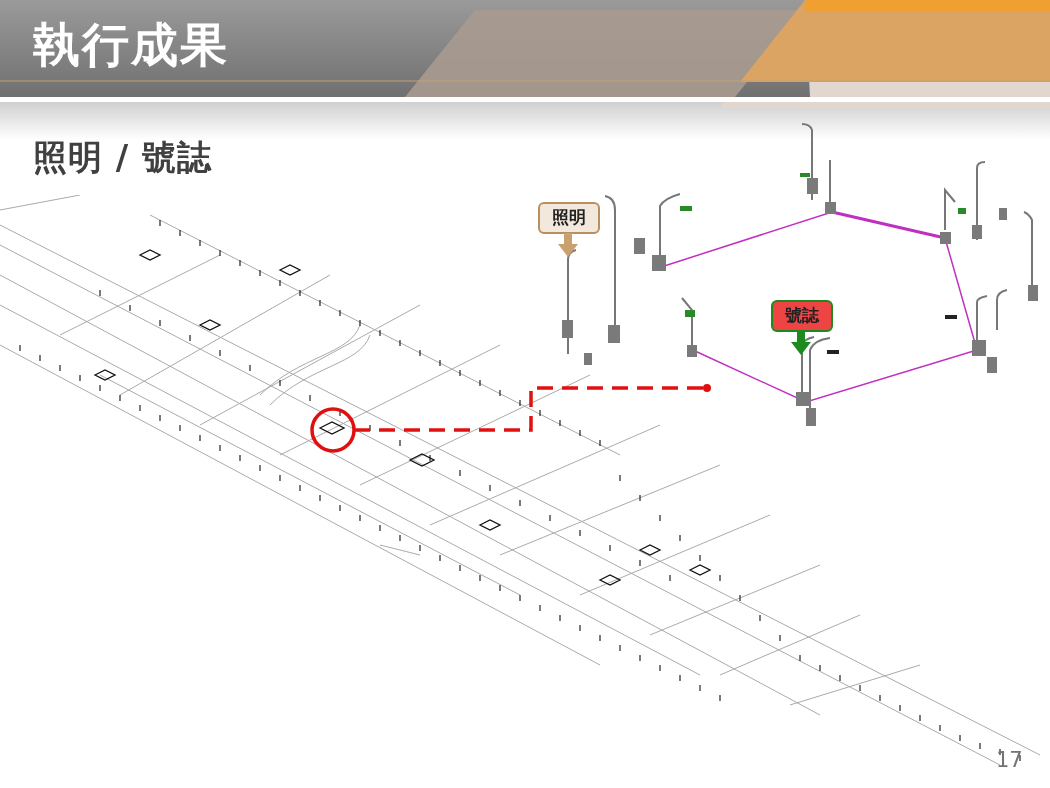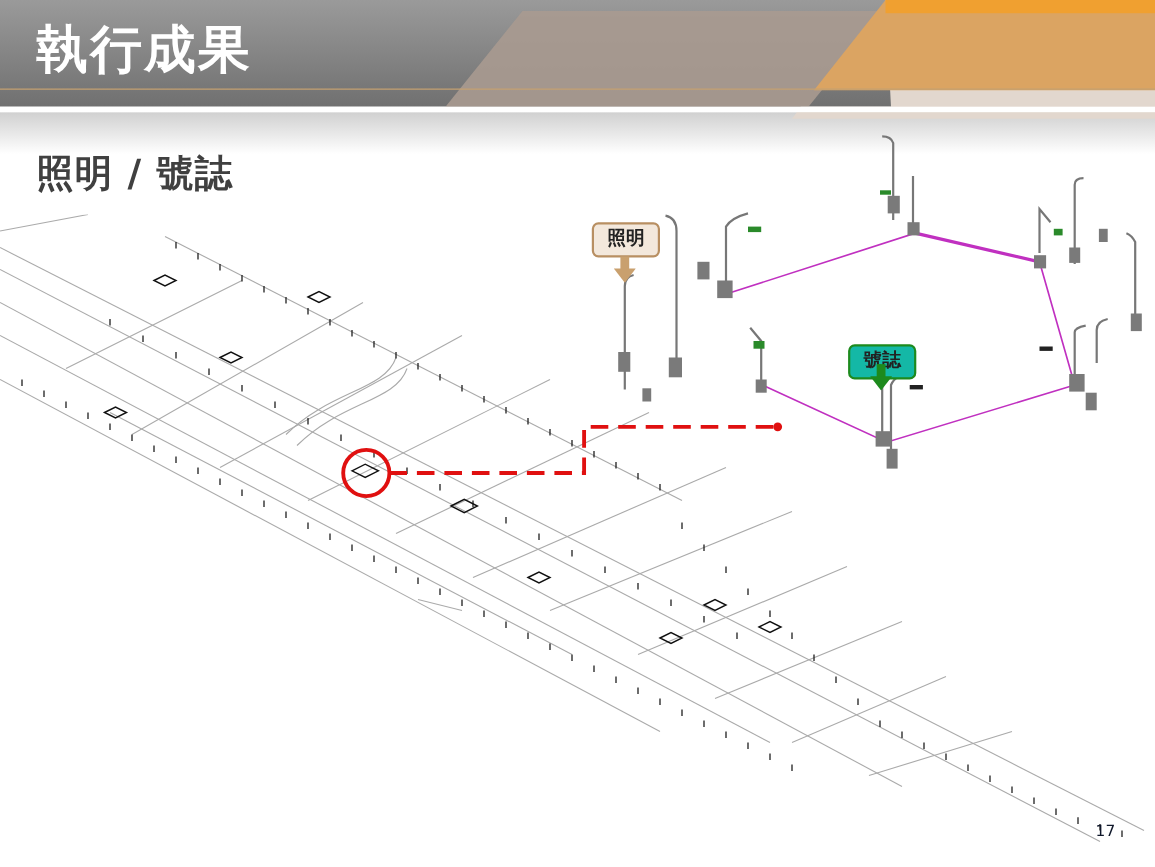--- a/index.html
+++ b/index.html
@@ -4,22 +4,22 @@
 <style>
   html,body{margin:0;padding:0;background:#fff;}
   body{width:1050px;height:788px;position:relative;overflow:hidden;font-family:"DejaVu Sans","Liberation Sans",sans-serif;}
   .header{position:absolute;left:0;top:0;width:834px;height:140px;}
   .header svg{position:absolute;left:0;top:0;}
   .title{position:absolute;left:33px;top:14px;font-size:47px;font-weight:bold;color:#fff;letter-spacing:2px;}
   .subtitle{position:absolute;left:33px;top:135px;font-size:34px;font-weight:bold;color:#404040;letter-spacing:1px;}
   .map{position:absolute;left:0;top:195px;}
   .callout{position:absolute;border-radius:6px;font-weight:bold;font-size:17px;color:#222;text-align:center;line-height:26px;}
   .callout-light{left:538px;top:202px;width:58px;height:28px;background:#f3e8dc;border:2.5px solid #b88f62;}
-  .callout-signal{left:771px;top:300px;width:58px;height:28px;background:#14b8a6;border:2.5px solid #1d8a1d;margin-top:13px;}
-  .page-num{position:absolute;left:996px;top:748px;font-size:14px;color:#0f172a;}
+  .callout-signal{left:771px;top:300px;width:58px;height:28px;background:#ef4444;border:2.5px solid #1d8a1d;}
+  .page-num{position:absolute;left:996px;top:748px;font-size:21px;color:#737373;}
 </style>
 </head>
 <body>
 
 <div class="header">
   <svg width="1050" height="140">
     <defs>
       <linearGradient id="g1" x1="0" y1="0" x2="0" y2="1">
         <stop offset="0" stop-color="#9a9a9a"></stop>
           <stop offset="1" stop-color="#707070"></stop>

